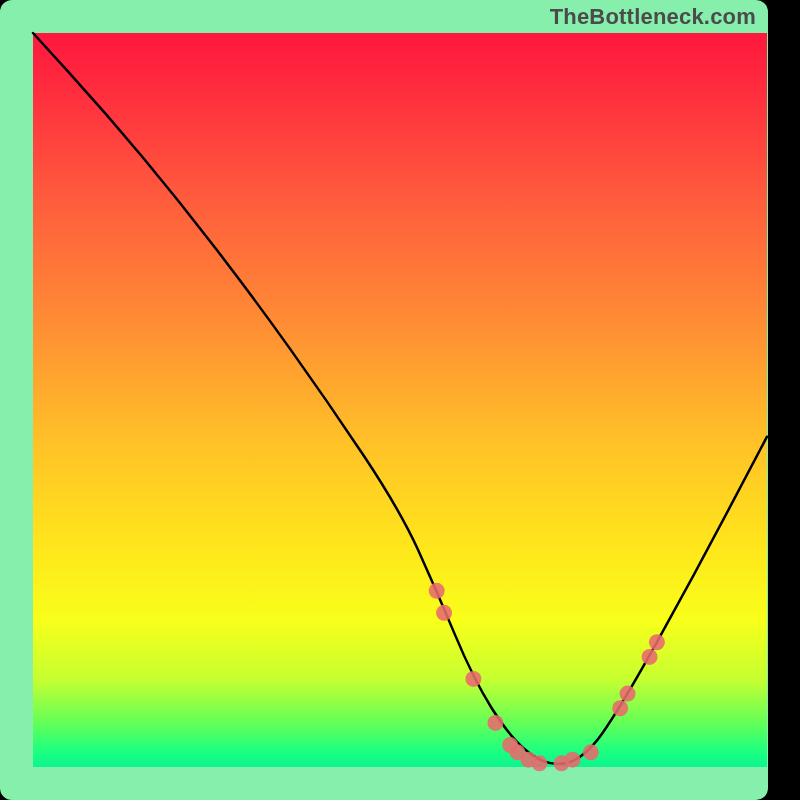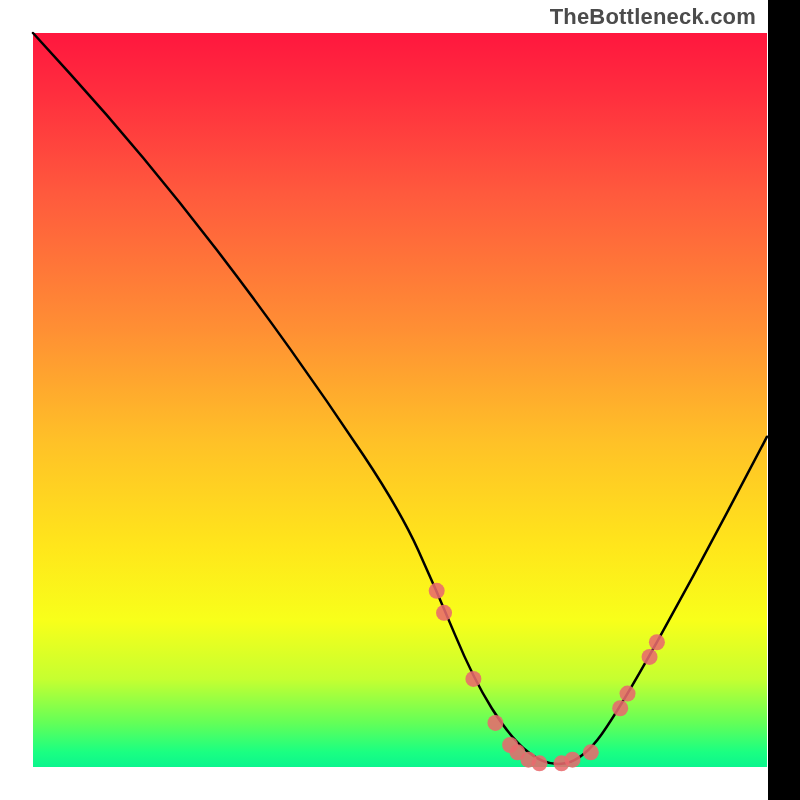--- a/index.html
+++ b/index.html
@@ -10,21 +10,22 @@
     background: #000;
     overflow: hidden;
     font-family: Arial, Helvetica, sans-serif;
   }
   .frame {
     position: absolute;
     top: 0;
     left: 0;
     width: 768px;
     height: 800px;
-    background: #ffffff;
+    background: #86efac;
+    border-radius: 12px;
   }
   .branding {
     position: absolute;
     top: 4px;
     right: 12px;
     color: #4b4b4b;
     font-size: 22px;
     font-weight: 600;
     letter-spacing: 0.2px;
   }

